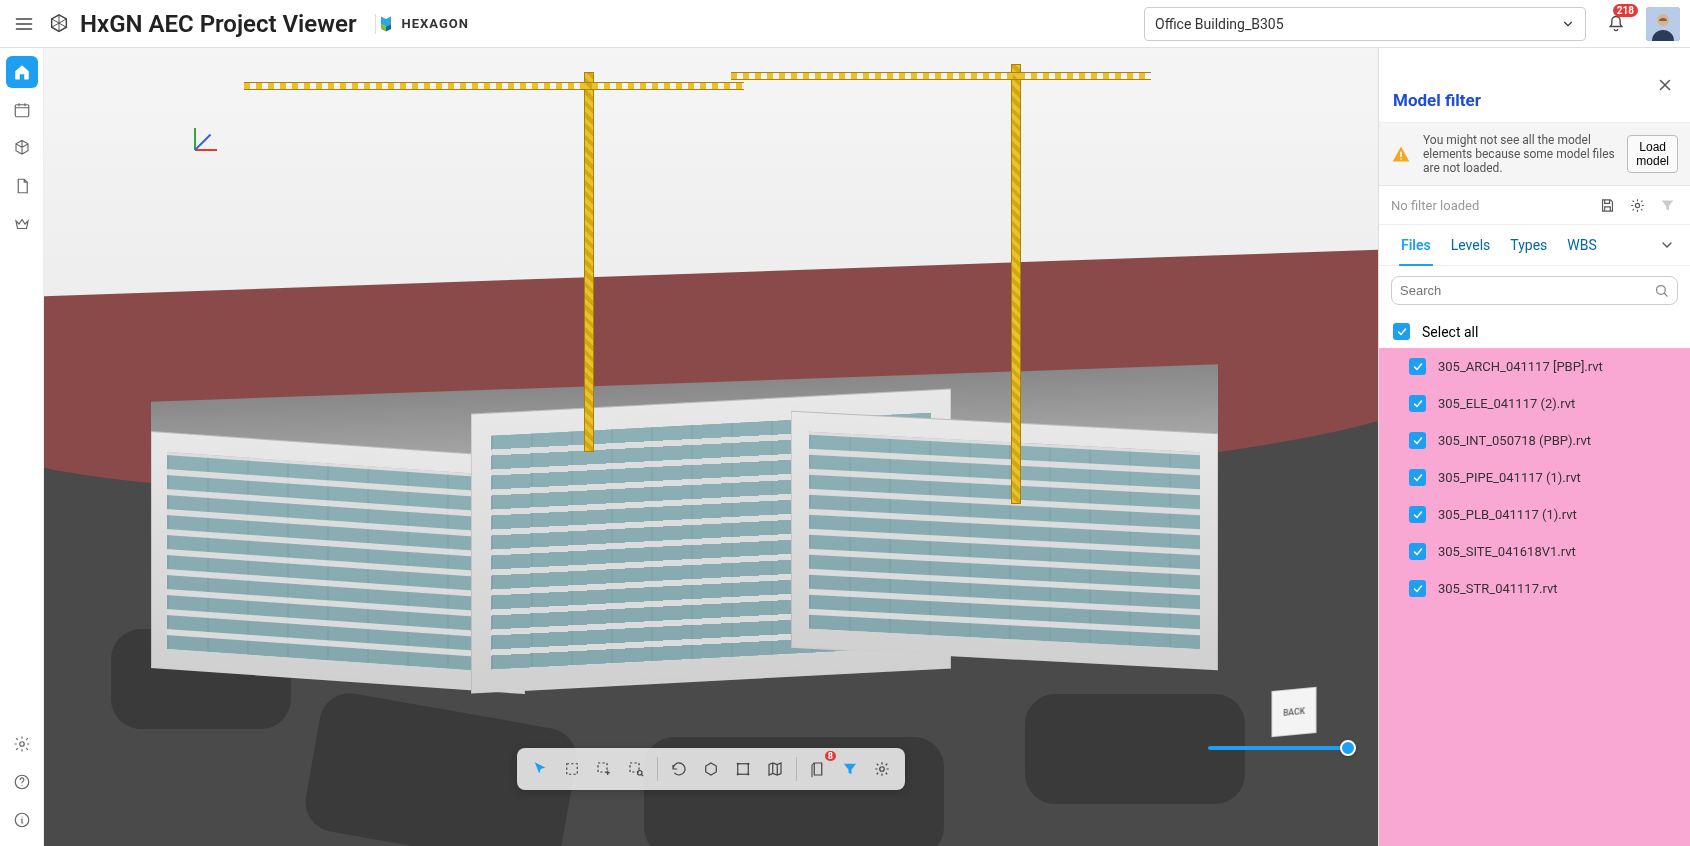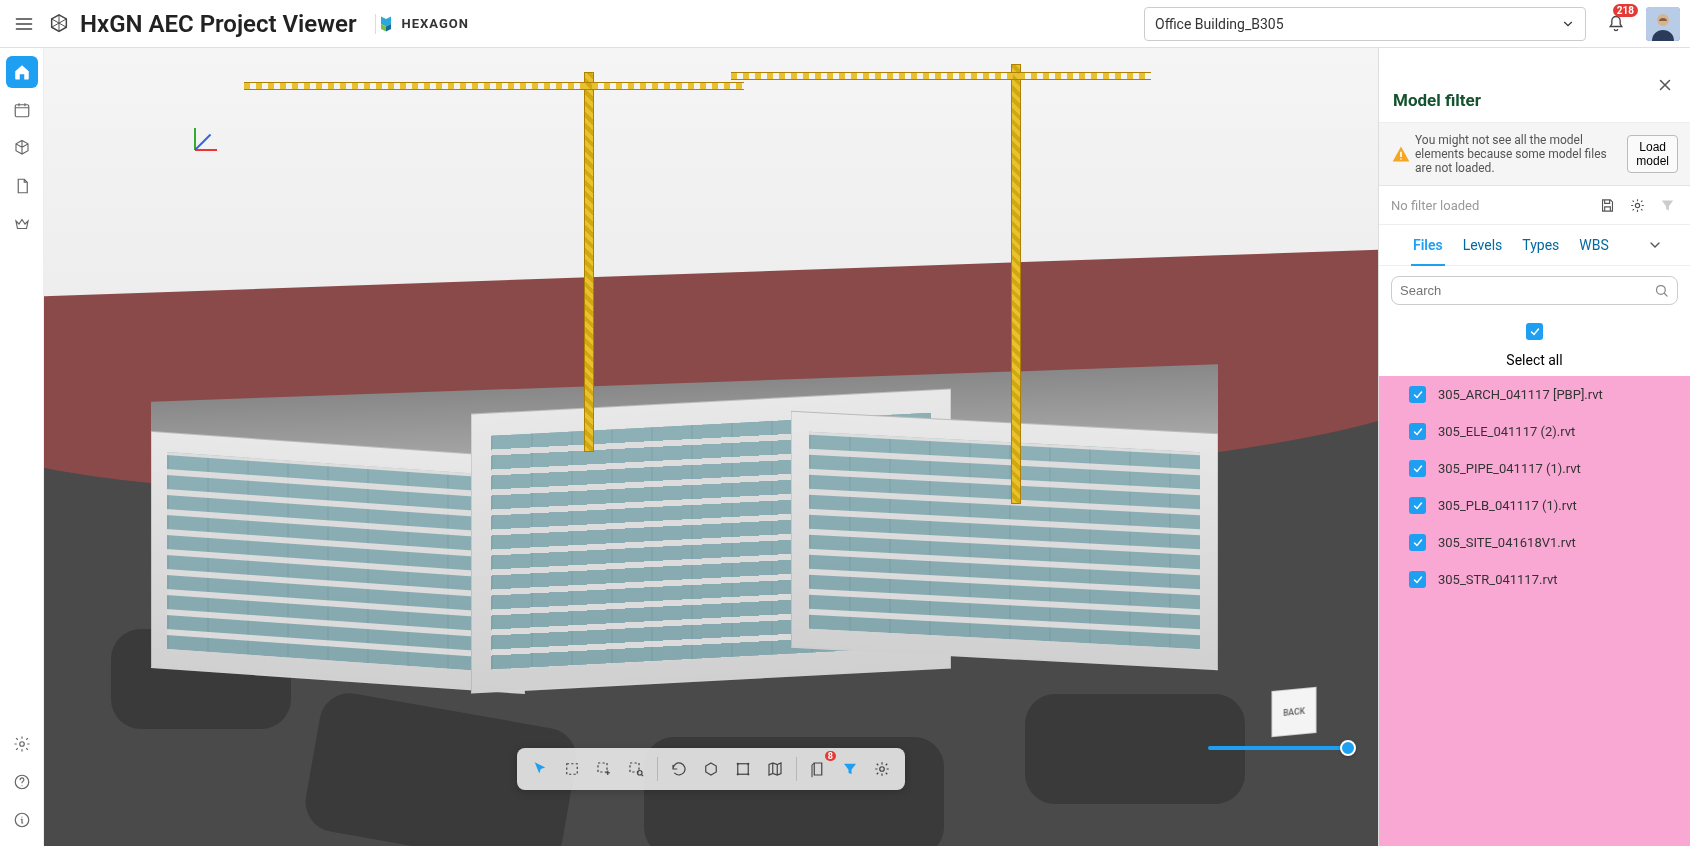--- a/index.html
+++ b/index.html
@@ -60,36 +60,36 @@
   .floating-toolbar .tb-item{width:30px; height:30px; display:flex; align-items:center; justify-content:center; border-radius:4px; cursor:pointer; color:#444; position:relative;}
   .floating-toolbar .tb-item.active{color:#1e9ff2;}
   .floating-toolbar .sep{width:1px; height:24px; background:rgba(0,0,0,.15); margin:0 4px;}
   .tb-badge{position:absolute; top:-3px; right:-3px; background:#e53935; color:#fff; font-size:9px; font-weight:700; padding:0 3px; border-radius:6px;}
   
   .slider{position:absolute; right:30px; bottom:96px; width:140px; height:4px; background:#1e9ff2; border-radius:2px;}
   .slider .thumb{position:absolute; right:-8px; top:-6px; width:16px; height:16px; border-radius:50%; background:#1e9ff2; border:2px solid #fff; box-shadow:0 1px 3px rgba(0,0,0,.3);}
   
   .right-panel{width:312px; background:#fff; border-left:1px solid #ddd; display:flex; flex-direction:column; font-size:14px;}
   .panel-header{display:flex; align-items:center; justify-content:space-between; padding:12px 14px; border-bottom:1px solid #eee;}
-  .panel-title{font-weight:700; font-size:17px; color:#14532d;margin-top:30px;}
-  .warning-box{margin:0; padding:10px 12px; background:#f5f5f5; display:flex; gap:4px; align-items:center; font-size:12px; color:#555; border-bottom:1px solid #e5e5e5;}
+  .panel-title{font-weight:700; font-size:17px; color:#1d4ed8;margin-top:30px;}
+  .warning-box{margin:0; padding:10px 12px; background:#f5f5f5; display:flex; gap:12px; align-items:center; font-size:12px; color:#555; border-bottom:1px solid #e5e5e5;}
   .warn-icon{color:#f5a623; flex-shrink:0;}
   .load-btn{flex-shrink:0; border:1px solid #bbb; background:#fafafa; border-radius:4px; padding:4px 8px; font-size:12px; cursor:pointer; text-align:center; line-height:1.2;}
   .filter-row{display:flex; align-items:center; padding:8px 12px; gap:8px; border-bottom:1px solid #eee;}
   .filter-status{flex:1; color:#999; font-size:13px;}
   .tool-icon{width:22px; height:22px; display:flex; align-items:center; justify-content:center; color:#555; cursor:pointer;}
   .tool-icon.muted{color:#ccc;}
-  .tabs{display:flex; align-items:center; border-bottom:1px solid #eee; padding:0 24px;}
+  .tabs{display:flex; align-items:center; border-bottom:1px solid #eee; padding:0 12px;}
   .tab{padding:12px 10px; font-size:14px; color:#0369a1; cursor:pointer; position:relative;}
   .tab.active{color:#1e9ff2; font-weight:600;}
   .tab.active::after{content:""; position:absolute; left:8px; right:8px; bottom:-1px; height:2px; background:#1e9ff2;}
   .tab-spacer{flex:1;}
   .search-box{margin:10px 12px; border:1px solid #ccc; border-radius:8px; display:flex; align-items:center; padding:6px 8px; gap:6px;}
   .search-box input{flex:1; border:none; outline:none; font-size:13px; background:transparent;}
-  .select-all{display:flex; align-items:center; gap:12px; padding:8px 14px;flex-direction:column;}
+  .select-all{display:flex; align-items:center; gap:12px; padding:8px 14px;}
   .file-list{flex:1; overflow-y:auto; background:#f9a8d4;}
   .file-item{display:flex; align-items:center; gap:12px; padding:10px 14px 10px 30px; font-size:13px; color:#333;}
   .checkbox{width:17px; height:17px; border-radius:3px; background:#1e9ff2; display:flex; align-items:center; justify-content:center; flex-shrink:0; cursor:pointer;}
   .checkbox svg{color:#fff;}
   
   svg{display:block;}
 </style>
 </head>
 <body>
 
@@ -377,20 +377,28 @@
             </svg>
           </div>
           <span>305_ELE_041117 (2).rvt</span>
         </div>
         <div class="file-item">
           <div class="checkbox">
             <svg width="12" height="12" viewBox="0 0 24 24">
               <path d="M5 12l5 5 9-11" stroke="currentColor" stroke-width="3" fill="none" stroke-linecap="round"></path>
             </svg>
           </div>
+          <span>305_INT_050718 (PBP).rvt</span>
+        </div>
+        <div class="file-item">
+          <div class="checkbox">
+            <svg width="12" height="12" viewBox="0 0 24 24">
+              <path d="M5 12l5 5 9-11" stroke="currentColor" stroke-width="3" fill="none" stroke-linecap="round"></path>
+            </svg>
+          </div>
           <span>305_PIPE_041117 (1).rvt</span>
         </div>
         <div class="file-item">
           <div class="checkbox">
             <svg width="12" height="12" viewBox="0 0 24 24">
               <path d="M5 12l5 5 9-11" stroke="currentColor" stroke-width="3" fill="none" stroke-linecap="round"></path>
             </svg>
           </div>
           <span>305_PLB_041117 (1).rvt</span>
         </div>

